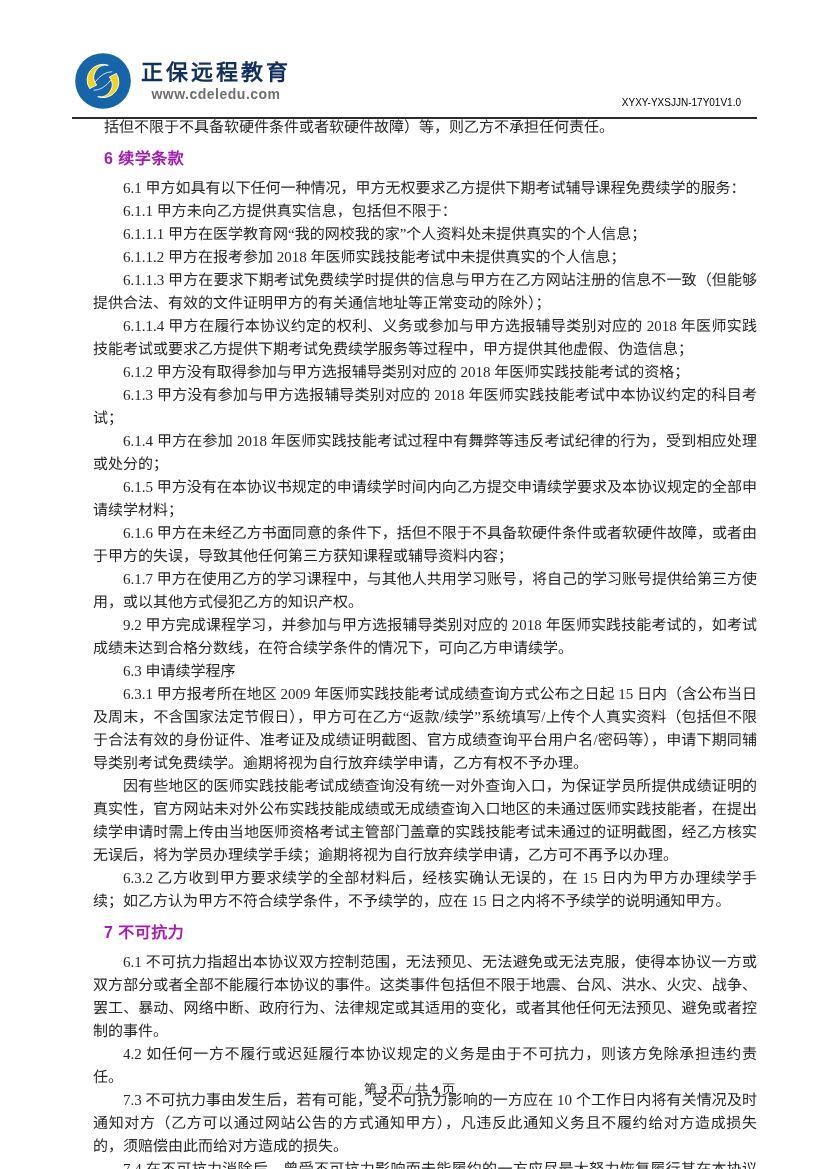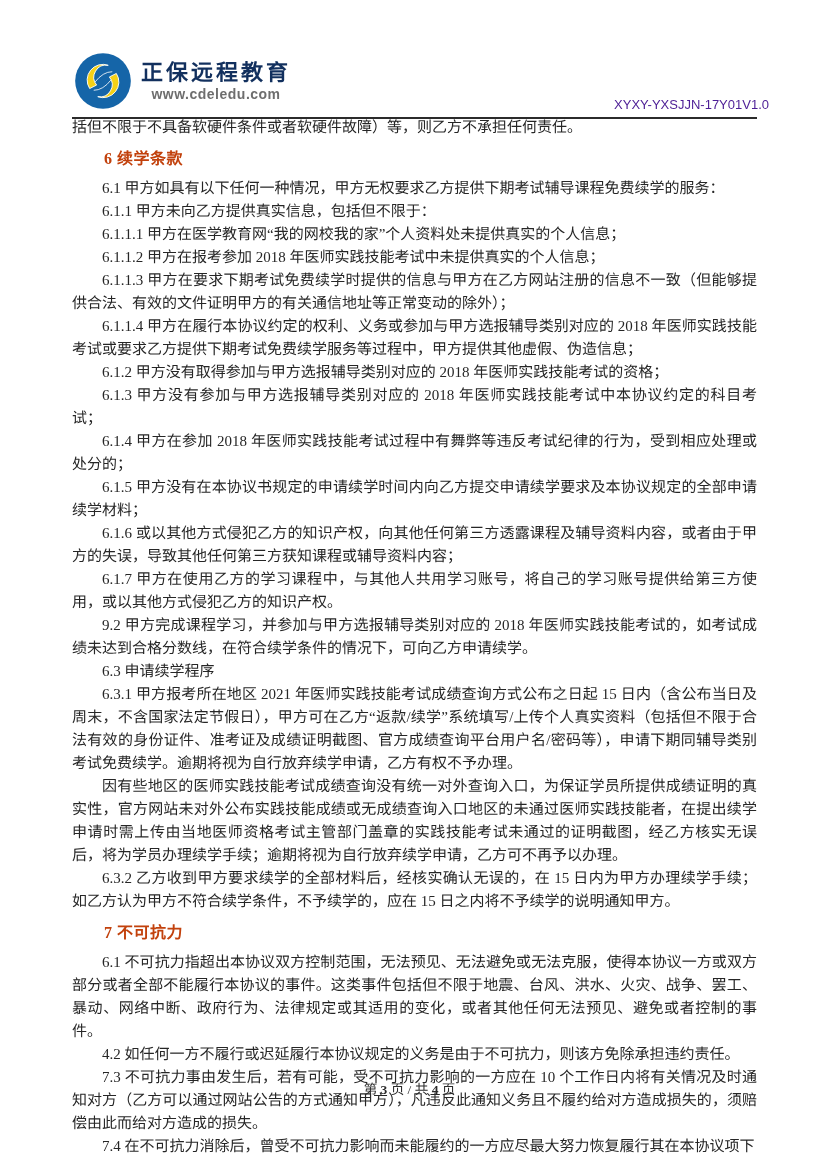--- a/index.html
+++ b/index.html
@@ -19,43 +19,43 @@
   .logo { width: 58px; height: 58px; flex: 0 0 auto; }
   .brand-text { margin-left: 9px; font-family: "Liberation Sans", "DejaVu Sans", sans-serif; }
   .brand-name {
     font-size: 22px; font-weight: bold; letter-spacing: 3px;
     color: #12305e; line-height: 26px;
   }
   .brand-url {
     font-size: 14px; font-weight: bold; color: #6e6e6e; line-height: 17px; letter-spacing: .5px; text-align: center;
   }
   .doc-code {
-    position: absolute; right: 58px; top: 91px;
+    position: absolute; right: 86px; top: 91px;
     font-family: "Liberation Sans", "DejaVu Sans", sans-serif;
-    font-size: 13px; color: #4c1d95;
+    font-size: 10px; color: #000000;
   }
   .header-rule {
     position: absolute; left: 72px; right: 70px; top: 111px;
     border-top: 2px solid #2b2b2b;
   }
 
   
   .doc-body {
     position: absolute; left: 72px; top: 116px; width: 685px;
     font-size: 15px; line-height: 23px;
     text-align: justify;
     color: #262626;
   }
   .doc-body p { margin: 0; }
-  .doc-body p.paragraph { text-indent: 2em; }
-  .doc-body p.continuation { text-indent: 0; }
+  .doc-body p.paragraph { text-indent: 2em; margin-left: 21px; }
+  .doc-body p.continuation { text-indent: 0; margin-left: 32px; }
   .doc-body p.heading {
     text-indent: 2em; font-weight: bold; font-size: 16px;
-    margin: 8px 0 7px 0; color: #c2410c;
-    font-family: Liberation Serif, serif;
+    margin: 8px 0 7px 0; color: #a21caf;
+    font-family: Liberation Sans, sans-serif;
     letter-spacing: .5px;
   }
 
   
   .footer {
     position: absolute; left: 72px; right: 80px; top: 1078px;
     text-align: center; font-size: 13.5px; color: #2a2a2a;
   }
   .footer .num { font-weight: bold; font-family: "Liberation Serif", serif; }
 </style>
@@ -89,25 +89,25 @@
       <p class="paragraph">6.1 甲方如具有以下任何一种情况，甲方无权要求乙方提供下期考试辅导课程免费续学的服务：</p>
       <p class="paragraph">6.1.1 甲方未向乙方提供真实信息，包括但不限于：</p>
       <p class="paragraph">6.1.1.1 甲方在医学教育网“我的网校我的家”个人资料处未提供真实的个人信息；</p>
       <p class="paragraph">6.1.1.2 甲方在报考参加 2018 年医师实践技能考试中未提供真实的个人信息；</p>
       <p class="paragraph">6.1.1.3 甲方在要求下期考试免费续学时提供的信息与甲方在乙方网站注册的信息不一致（但能够提供合法、有效的文件证明甲方的有关通信地址等正常变动的除外）；</p>
       <p class="paragraph">6.1.1.4 甲方在履行本协议约定的权利、义务或参加与甲方选报辅导类别对应的 2018 年医师实践技能考试或要求乙方提供下期考试免费续学服务等过程中，甲方提供其他虚假、伪造信息；</p>
       <p class="paragraph">6.1.2 甲方没有取得参加与甲方选报辅导类别对应的 2018 年医师实践技能考试的资格；</p>
       <p class="paragraph">6.1.3 甲方没有参加与甲方选报辅导类别对应的 2018 年医师实践技能考试中本协议约定的科目考试；</p>
       <p class="paragraph">6.1.4 甲方在参加 2018 年医师实践技能考试过程中有舞弊等违反考试纪律的行为，受到相应处理或处分的；</p>
       <p class="paragraph">6.1.5 甲方没有在本协议书规定的申请续学时间内向乙方提交申请续学要求及本协议规定的全部申请续学材料；</p>
-      <p class="paragraph">6.1.6 或以其他方式侵犯乙方的知识产权，向其他任何第三方透露课程及辅导资料内容，或者由于甲方的失误，导致其他任何第三方获知课程或辅导资料内容；</p>
+      <p class="paragraph">6.1.6 甲方在未经乙方书面同意的条件下，括但不限于不具备软硬件条件或者软硬件故障，或者由于甲方的失误，导致其他任何第三方获知课程或辅导资料内容；</p>
       <p class="paragraph">6.1.7 甲方在使用乙方的学习课程中，与其他人共用学习账号，将自己的学习账号提供给第三方使用，或以其他方式侵犯乙方的知识产权。</p>
       <p class="paragraph">9.2 甲方完成课程学习，并参加与甲方选报辅导类别对应的 2018 年医师实践技能考试的，如考试成绩未达到合格分数线，在符合续学条件的情况下，可向乙方申请续学。</p>
       <p class="paragraph">6.3 申请续学程序</p>
-      <p class="paragraph">6.3.1 甲方报考所在地区 2021 年医师实践技能考试成绩查询方式公布之日起 15 日内（含公布当日及周末，不含国家法定节假日），甲方可在乙方“返款/续学”系统填写/上传个人真实资料（包括但不限于合法有效的身份证件、准考证及成绩证明截图、官方成绩查询平台用户名/密码等），申请下期同辅导类别考试免费续学。逾期将视为自行放弃续学申请，乙方有权不予办理。</p>
+      <p class="paragraph">6.3.1 甲方报考所在地区 2009 年医师实践技能考试成绩查询方式公布之日起 15 日内（含公布当日及周末，不含国家法定节假日），甲方可在乙方“返款/续学”系统填写/上传个人真实资料（包括但不限于合法有效的身份证件、准考证及成绩证明截图、官方成绩查询平台用户名/密码等），申请下期同辅导类别考试免费续学。逾期将视为自行放弃续学申请，乙方有权不予办理。</p>
       <p class="paragraph">因有些地区的医师实践技能考试成绩查询没有统一对外查询入口，为保证学员所提供成绩证明的真实性，官方网站未对外公布实践技能成绩或无成绩查询入口地区的未通过医师实践技能者，在提出续学申请时需上传由当地医师资格考试主管部门盖章的实践技能考试未通过的证明截图，经乙方核实无误后，将为学员办理续学手续；逾期将视为自行放弃续学申请，乙方可不再予以办理。</p>
       <p class="paragraph">6.3.2 乙方收到甲方要求续学的全部材料后，经核实确认无误的，在 15 日内为甲方办理续学手续；如乙方认为甲方不符合续学条件，不予续学的，应在 15 日之内将不予续学的说明通知甲方。</p>
       <p class="heading">7 不可抗力</p>
       <p class="paragraph">6.1 不可抗力指超出本协议双方控制范围，无法预见、无法避免或无法克服，使得本协议一方或双方部分或者全部不能履行本协议的事件。这类事件包括但不限于地震、台风、洪水、火灾、战争、罢工、暴动、网络中断、政府行为、法律规定或其适用的变化，或者其他任何无法预见、避免或者控制的事件。</p>
       <p class="paragraph">4.2 如任何一方不履行或迟延履行本协议规定的义务是由于不可抗力，则该方免除承担违约责任。</p>
       <p class="paragraph">7.3 不可抗力事由发生后，若有可能，受不可抗力影响的一方应在 10 个工作日内将有关情况及时通知对方（乙方可以通过网站公告的方式通知甲方），凡违反此通知义务且不履约给对方造成损失的，须赔偿由此而给对方造成的损失。</p>
       <p class="paragraph">7.4 在不可抗力消除后，曾受不可抗力影响而未能履约的一方应尽最大努力恢复履行其在本协议项下</p>
     </main>
 
   <div class="footer">

